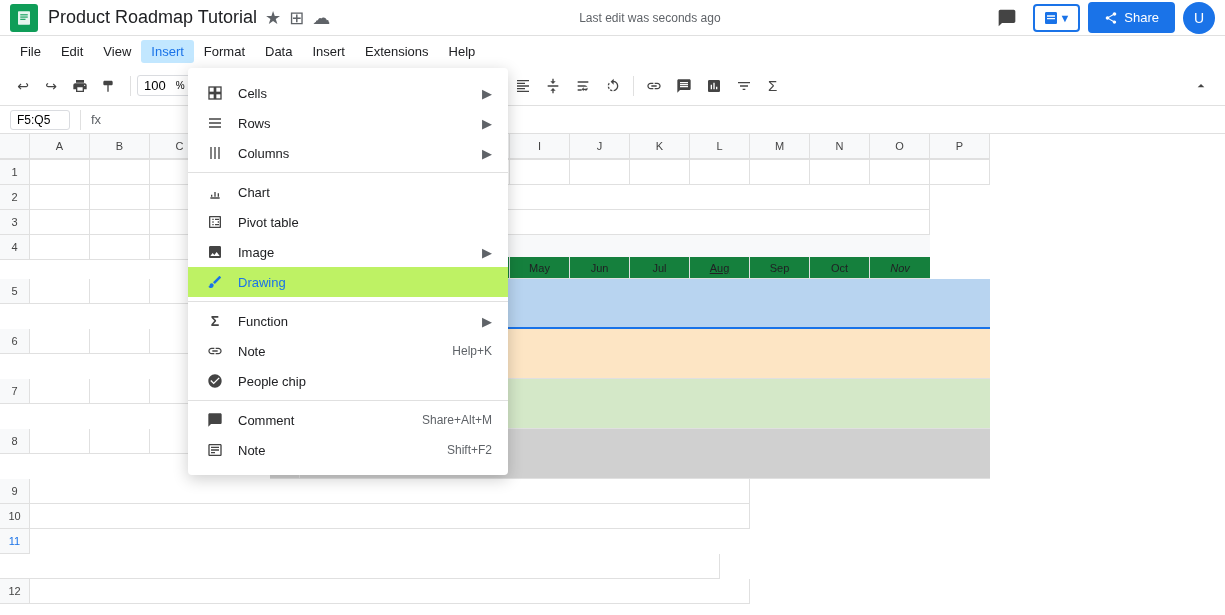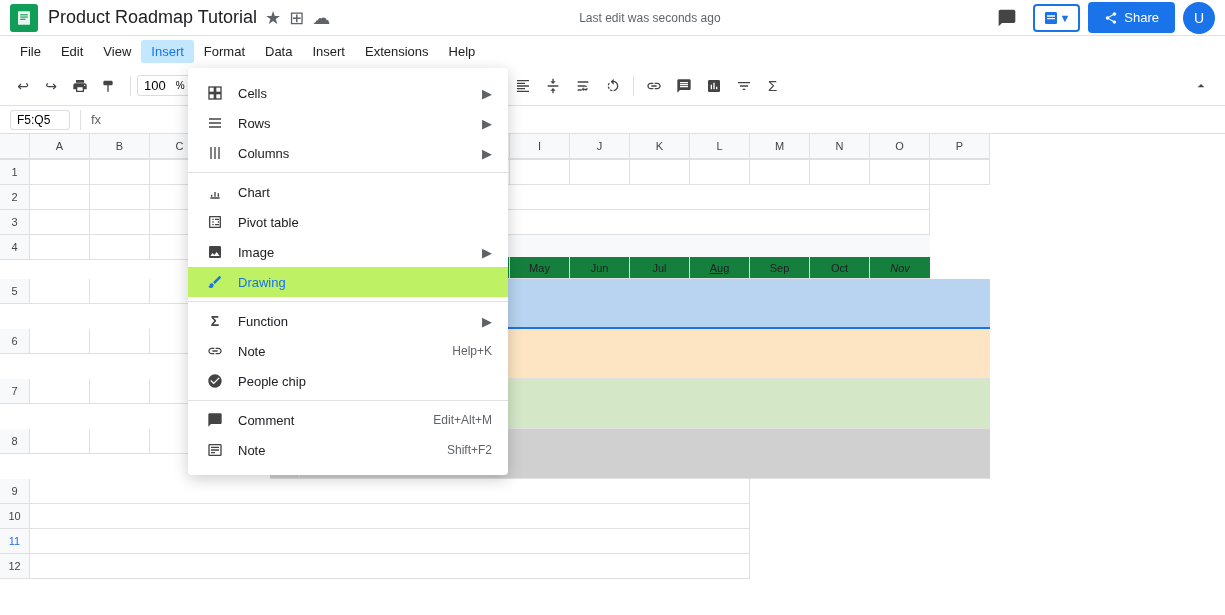--- a/index.html
+++ b/index.html
@@ -422,21 +422,21 @@
       </div>
 
       <div style="display:flex;">
         <div class="row-header">9</div>
         <div class="grid-cell" style="width:720px;"></div>
       </div>
       <div style="display:flex;">
         <div class="row-header">10</div>
         <div class="grid-cell" style="width:720px;"></div>
       </div>
-      <div style="display:flex;">
+      <div style="display:flex;flex-direction:column;">
         <div class="row-header" style="color:#1a73e8;">11</div>
         <div class="grid-cell" style="width:720px;"></div>
       </div>
       <div style="display:flex;">
         <div class="row-header">12</div>
         <div class="grid-cell" style="width:720px;"></div>
       </div>
     </div>
   </div>
 </div>
@@ -540,21 +540,21 @@
   </div>
 
   <div class="menu-group">
     <div class="dropdown-item">
       <span class="item-icon">
         <svg width="16" height="16" viewBox="0 0 24 24" fill="#444">
             <path d="M20 2H4c-1.1 0-2 .9-2 2v18l4-4h14c1.1 0 2-.9 2-2V4c0-1.1-.9-2-2-2z"></path>
           </svg>
       </span>
       <span class="item-label">Comment</span>
-      <span class="item-shortcut">Edit+Alt+M</span>
+      <span class="item-shortcut">Share+Alt+M</span>
     </div>
     <div class="dropdown-item">
       <span class="item-icon">
         <svg width="16" height="16" viewBox="0 0 24 24" fill="#444">
             <path d="M20 3H4c-1.1 0-2 .9-2 2v14c0 1.1.9 2 2 2h16c1.1 0 2-.9 2-2V5c0-1.1-.9-2-2-2zm0 16H4V5h16v14zM6 7h12v2H6zm0 4h12v2H6zm0 4h6v2H6z"></path>
           </svg>
       </span>
       <span class="item-label">Note</span>
       <span class="item-shortcut">Shift+F2</span>
     </div>

